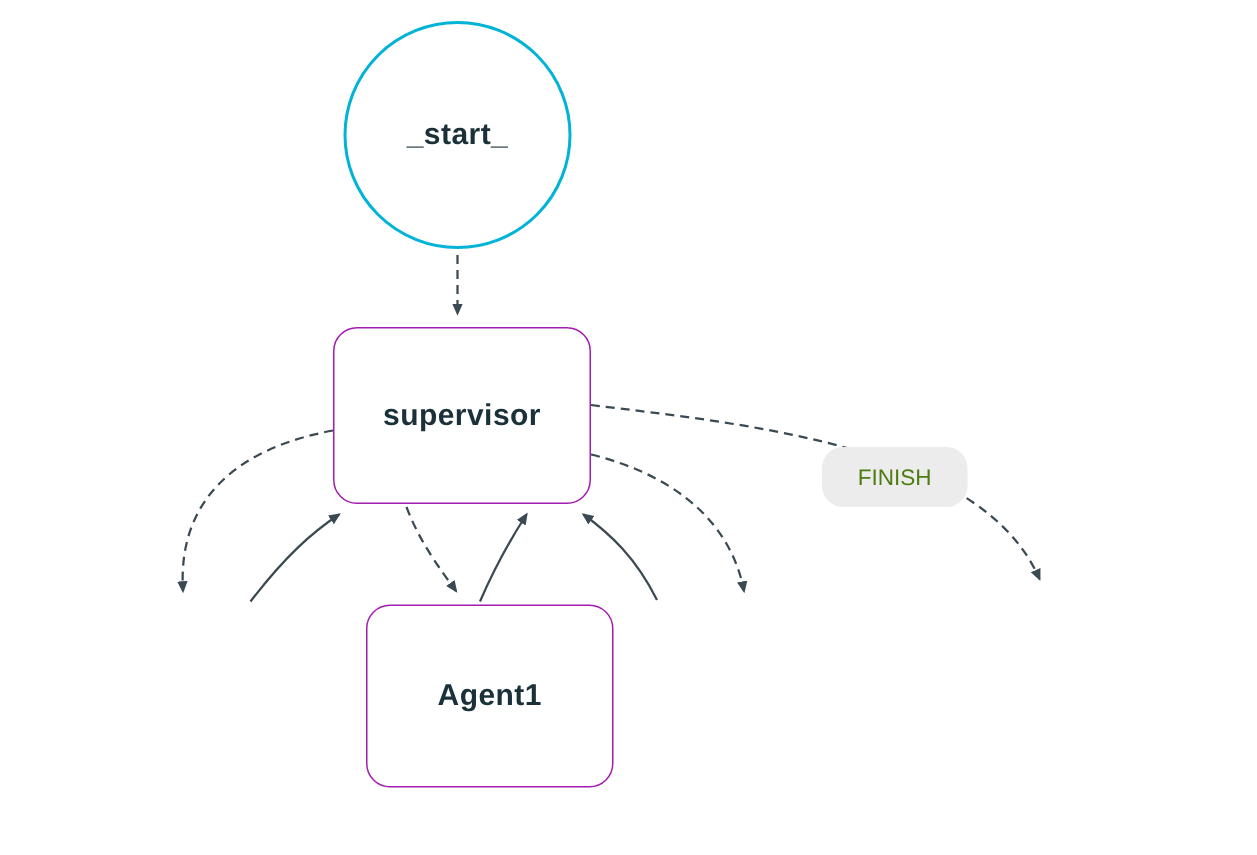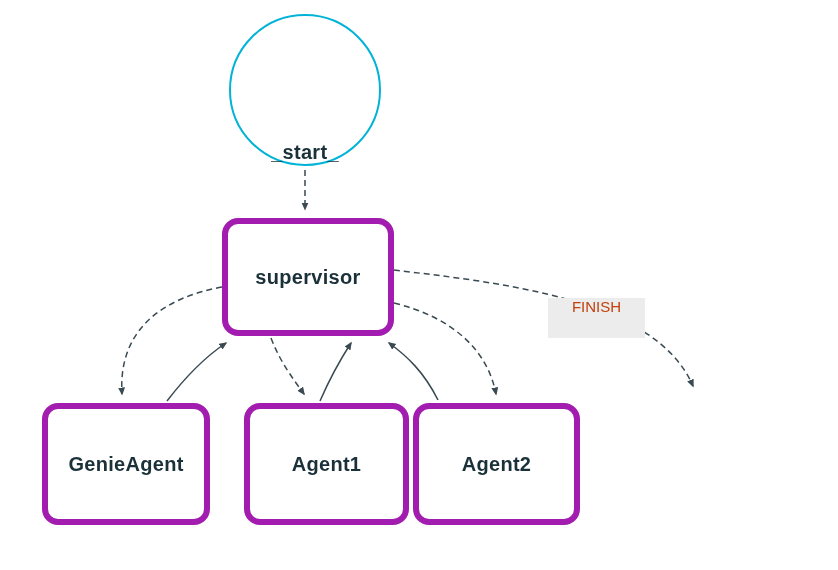--- a/index.html
+++ b/index.html
@@ -37,45 +37,44 @@
     color: #1b3139;
     font-weight: bold;
     font-size: 20px;
     letter-spacing: 0.3px;
     box-sizing: border-box;
     text-align: center;
   }
   .node.circle {
     border: 2.5px solid #00b3d7;
     border-radius: 50%;
-    align-items: flex-end;
   }
   .node.rect {
-    border: 6px solid #a21caf;
+    border: 1px solid #a21caf;
     border-radius: 16px;
   }
   .node-start  { left: 229px; top: 14px;  width: 152px; height: 152px; }
   .node-end    { left: 628px; top: 392px; width: 146px; height: 146px; }
   .node-supervisor { left: 222px; top: 218px; width: 172px; height: 118px; }
   .node-genie  { left: 42px;  top: 403px; width: 168px; height: 122px; }
   .node-agent1 { left: 244px; top: 403px; width: 165px; height: 122px; }
   .node-agent2 { left: 413px; top: 403px; width: 167px; height: 122px; }
   .edge-label {
     position: absolute;
     left: 548px;
     top: 298px;
     width: 97px;
     height: 40px;
     background: #ececec;
-    border-radius: 0;
+    border-radius: 14px;
     display: flex;
-    align-items: flex-start;
+    align-items: center;
     justify-content: center;
     font-size: 15px;
-    color: #c2410c;
+    color: #4d7c0f;
     font-weight: 400;
   }
   .edge {
     fill: none;
     stroke: #3a4a52;
     stroke-width: 1.5;
   }
   .edge.dashed {
     stroke-dasharray: 6 4;
   }
@@ -114,26 +113,20 @@
   </div>
 
   <div class="node circle node-start">
     <span>_start_</span>
   </div>
 
   <div class="node rect node-supervisor">
     <span>supervisor</span>
   </div>
 
-  <div class="node rect node-genie">
-    <span>GenieAgent</span>
-  </div>
 
   <div class="node rect node-agent1">
     <span>Agent1</span>
   </div>
 
-  <div class="node rect node-agent2">
-    <span>Agent2</span>
-  </div>
 
 
 </div>
 
 </body></html>

